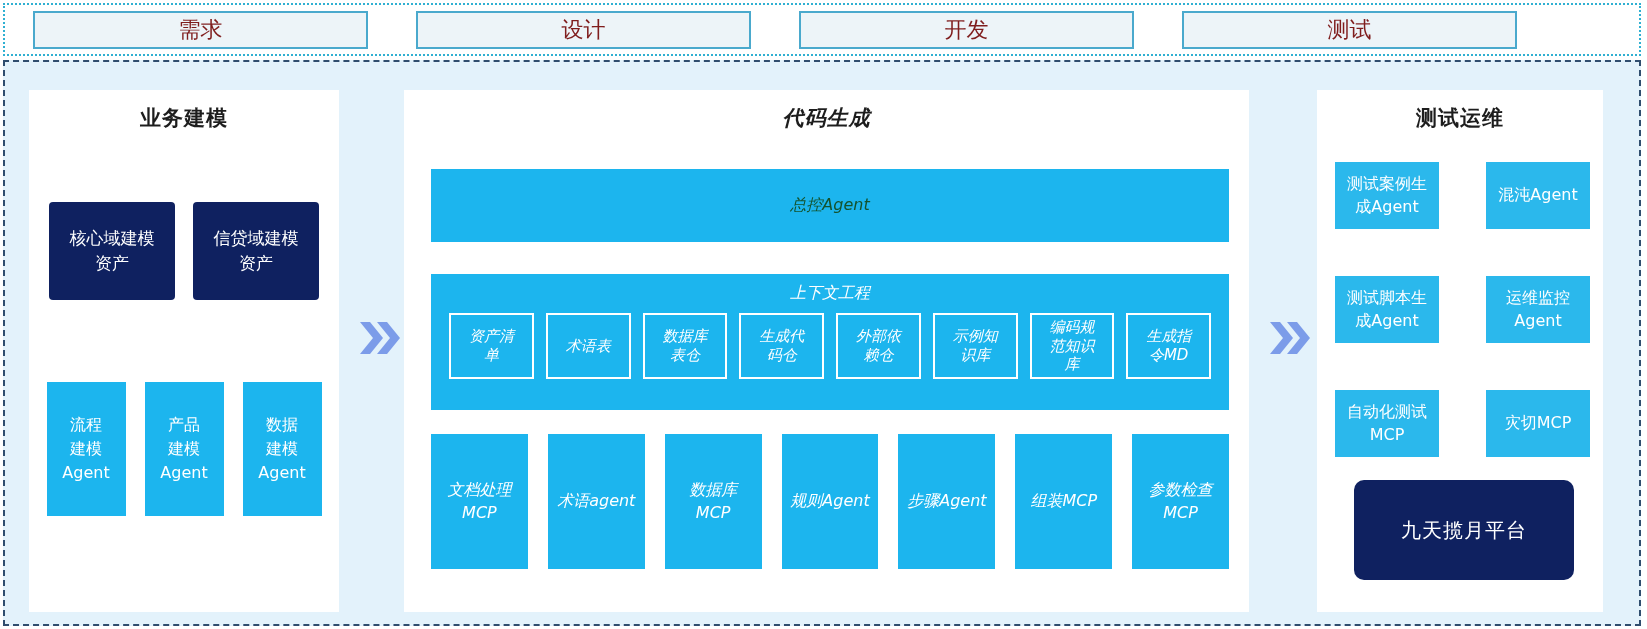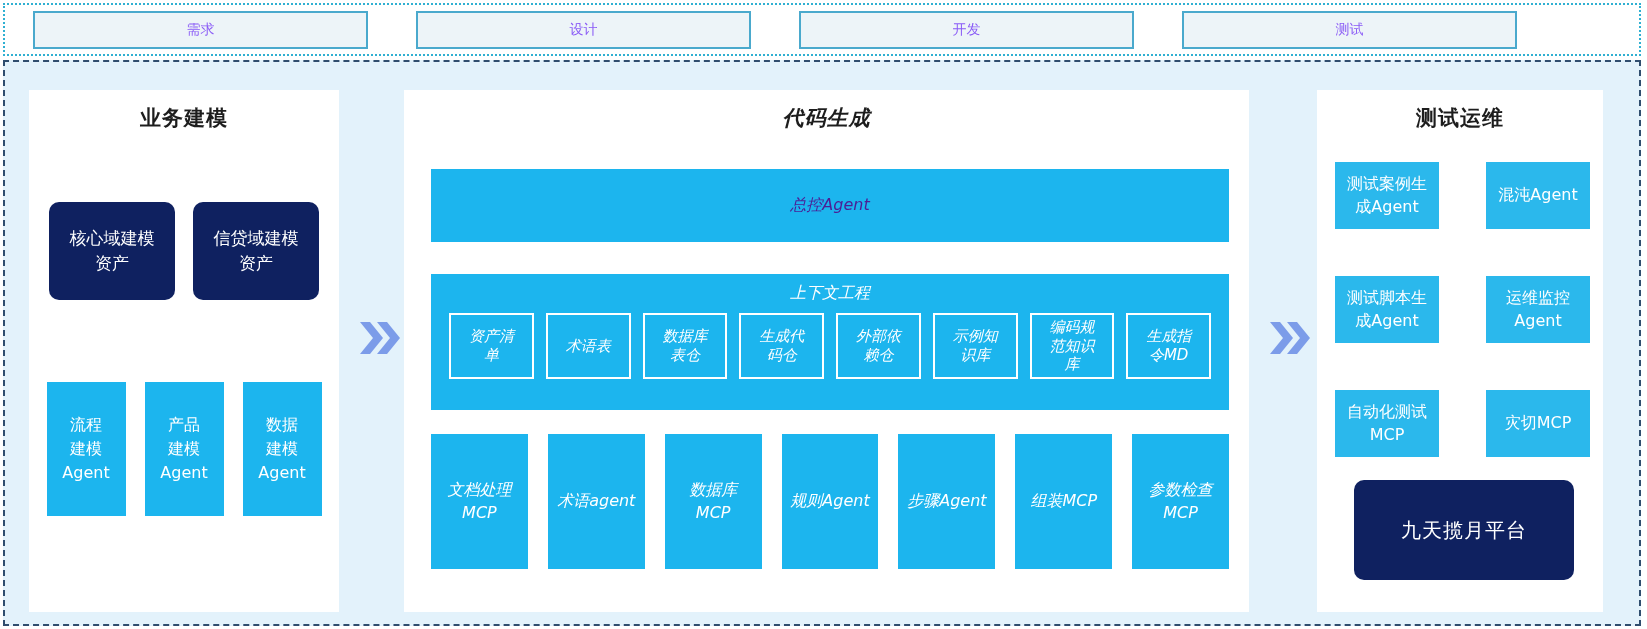--- a/index.html
+++ b/index.html
@@ -5,50 +5,50 @@
   html,body { margin:0; padding:0; background:#ffffff; }
   body { font-family:"DejaVu Sans","Liberation Sans",sans-serif; }
   .canvas { position:relative; width:1647px; height:629px; background:#ffffff; overflow:hidden; }
 
   
   .top-strip { position:absolute; left:3px; top:3px; width:1638px; height:53px; box-sizing:border-box;
     border:2px dotted #2fb0d2; background:#ffffff; display:flex; align-items:center;
     padding-left:28px; gap:48px; }
   .phase-box { width:335px; height:38px; box-sizing:border-box; background:#edf4f8;
     border:2px solid #4aa9cd; display:flex; align-items:center; justify-content:center;
-    font-size:14px; color:#8b5cf6; }
+    font-size:22px; color:#7f1d1d; }
 
   
   .main { position:absolute; left:3px; top:60px; width:1638px; height:566px; box-sizing:border-box;
     border:2px dashed #2f4d6e; background:#e3f2fb; }
 
   .panel { position:absolute; top:28px; height:522px; background:#ffffff; }
   .panel-left  { left:24px;   width:310px; }
   .panel-mid   { left:399px;  width:845px;font-style:italic; }
   .panel-right { left:1312px; width:286px; }
   .panel h2 { margin:14px 0 0; text-align:center; font-size:21px; font-weight:bold;
     color:#1d1d1d; letter-spacing:1px; }
 
   
   .assets-row { position:absolute; top:112px; left:0; right:0; display:flex; justify-content:center; gap:18px; }
-  .asset-box { width:126px; height:98px; box-sizing:border-box; background:#0f2160; border-radius:10px;
+  .asset-box { width:126px; height:98px; box-sizing:border-box; background:#0f2160; border-radius:4px;
     color:#fff; font-size:17px; line-height:1.45; display:flex; align-items:center; justify-content:center;
     text-align:center; padding:0 14px; }
   .agents-row { position:absolute; top:292px; left:0; right:0; display:flex; justify-content:center; gap:19px; }
   .agent-box { width:79px; height:134px; box-sizing:border-box; background:#1cb5ee; color:#fff;
     font-size:16px; line-height:1.5; display:flex; align-items:center; justify-content:center;
     text-align:center; padding:0 16px; }
 
   
   .chev { position:absolute; top:260px; }
   .chev-1 { left:355px; } .chev-2 { left:1265px; }
 
   
   .master-bar { position:absolute; left:27px; right:20px; top:79px; height:73px; background:#1cb5ee;
-    color:#4c1d95; font-size:16px; display:flex; align-items:center; justify-content:center; }
+    color:#14532d; font-size:16px; display:flex; align-items:center; justify-content:center; }
   .context-box { position:absolute; left:27px; right:20px; top:184px; height:136px; background:#1cb5ee;
     box-sizing:border-box; }
   .context-title { text-align:center; color:#fff; font-size:16px; padding-top:9px; }
   .context-items { display:flex; gap:12px; padding:9px 18px 0; }
   .context-item { flex:1; height:66px; box-sizing:border-box; border:2px solid #ffffff; color:#fff;
     font-size:15px; line-height:1.25; display:flex; align-items:center; justify-content:center;
     text-align:center; padding:0 12px; }
   .tools-row { position:absolute; left:27px; right:20px; top:344px; display:flex; gap:20px; }
   .tool-box { flex:1; height:135px; box-sizing:border-box; background:#1cb5ee; color:#fff;
     font-size:16px; line-height:1.4; display:flex; align-items:center; justify-content:center;

